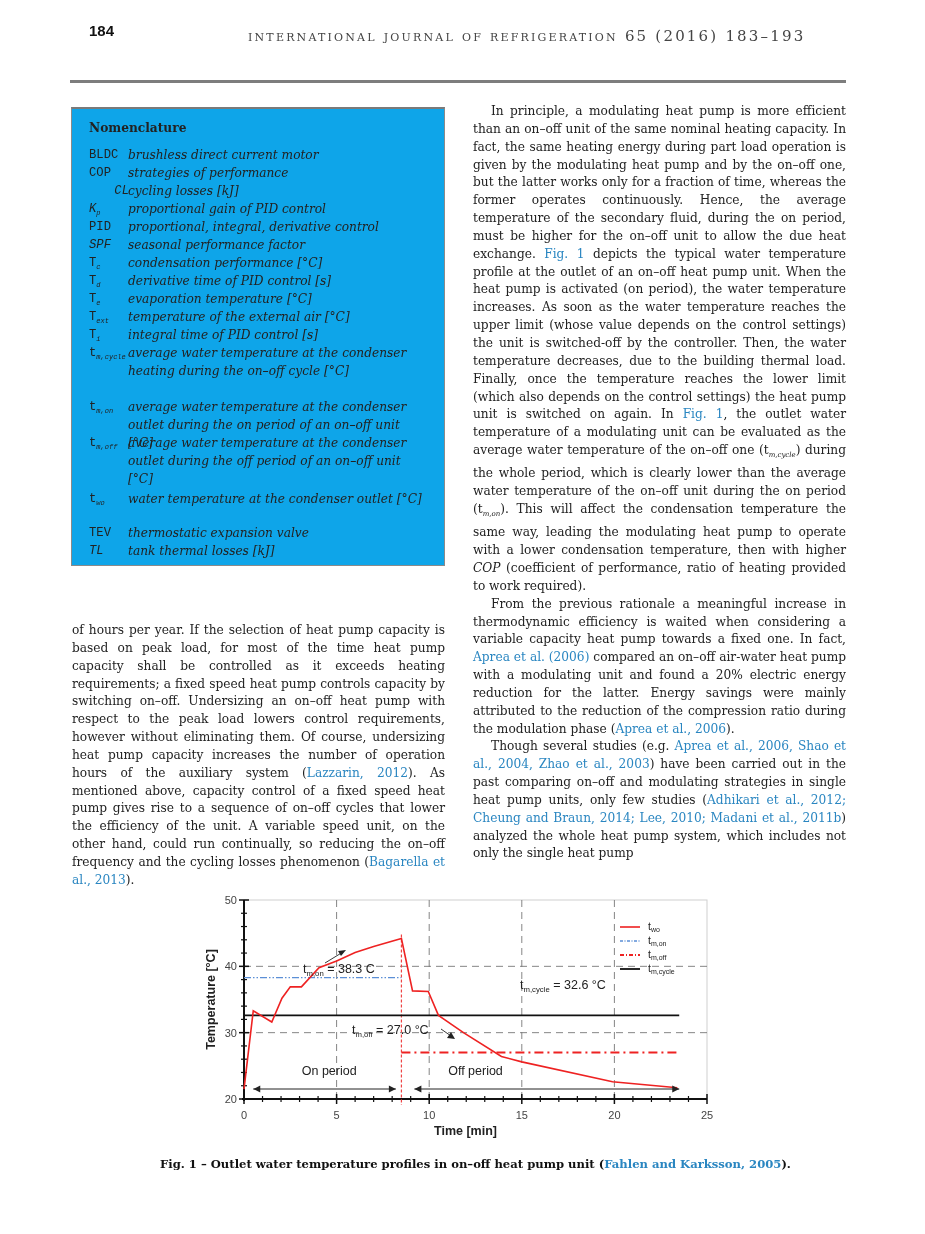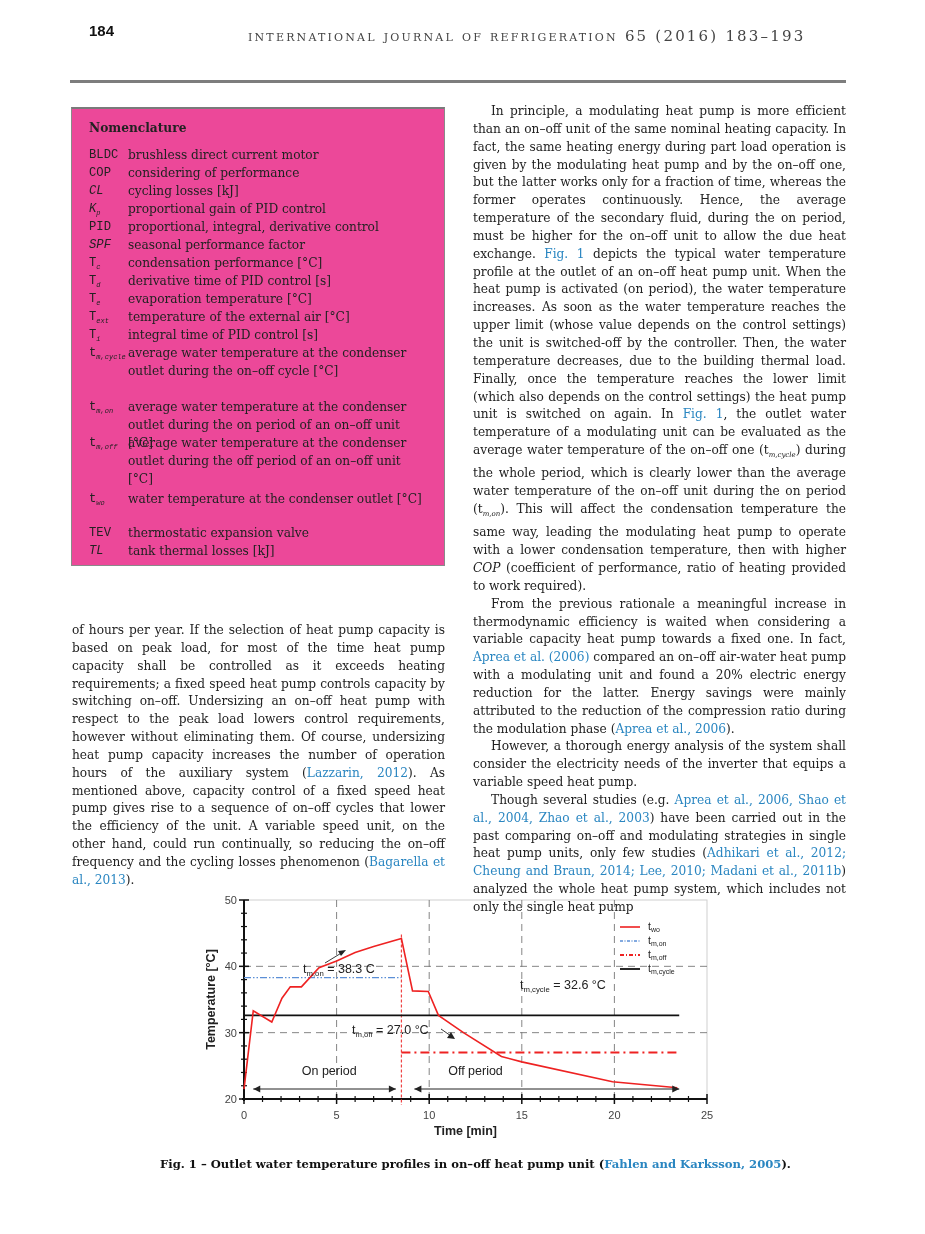--- a/index.html
+++ b/index.html
@@ -4,25 +4,25 @@
 <style>
   html, body { margin:0; padding:0; background:#fff; }
   body { width:925px; height:1234px; position:relative; overflow:hidden;
          font-family:"DejaVu Serif", serif; color:#222; }
   .page-num { position:absolute; left:89px; top:22px; font-family:"Liberation Sans", sans-serif;
               font-weight:bold; font-size:15px; color:#111; }
   .running-head { position:absolute; left:248px; top:27px; font-size:15px; letter-spacing:2.2px;
                   font-variant:small-caps; text-transform:lowercase; color:#444; }
   .head-rule { position:absolute; left:70px; top:80px; width:776px; height:3px; background:#7d7d7d; }
   .nomen { position:absolute; left:71px; top:107px; width:374px; height:459px;
-           background:#ec4899; border:1px solid #8a8a8a; border-top:2px solid #7a7a7a; box-sizing:border-box; }
+           background:#0ea5e9; border:1px solid #8a8a8a; border-top:2px solid #7a7a7a; box-sizing:border-box; }
   .nomen-title { position:absolute; left:17px; top:12px; font-size:12.2px; font-weight:bold; color:#222; }
   .nomen-row { position:absolute; left:17px; font-size:12.2px; line-height:17.8px; color:#222; }
   .nomen-row .sym { position:absolute; left:0; width:40px;font-family:Liberation Mono, monospace; }
-  .nomen-row .def { position:absolute; left:39px; width:300px; }
+  .nomen-row .def { position:absolute; left:39px; width:300px;font-style:italic; }
   .col { position:absolute; font-size:12.2px; line-height:17.85px; text-align:justify; color:#222; }
   .col p { margin:0; }
   .col p.ind { text-indent:18px; }
   .ref { color:#2a86c1; }
   sub { font-size:7px; font-style:italic; }
   .fig { position:absolute; left:195px; top:885px; width:525px; height:255px; }
   .caption { position:absolute; left:160px; top:1157px; font-size:11.6px; font-weight:bold; color:#111; }
   svg text { font-family:"Liberation Sans", sans-serif; }
 </style>
 </head>
@@ -34,24 +34,24 @@
 
 <div class="nomen">
   <div class="nomen-title">Nomenclature</div>
   <div id="nomen-rows">
       <div class="nomen-row" style="top: 38px;">
         <span class="sym">BLDC</span>
         <span class="def">brushless direct current motor</span>
       </div>
       <div class="nomen-row" style="top: 56px;">
         <span class="sym">COP</span>
-        <span class="def">considering of performance</span>
+        <span class="def">strategies of performance</span>
       </div>
       <div class="nomen-row" style="top: 74px;">
-        <span class="sym" style="font-style: italic;">CL</span>
+        <span class="sym" style="font-style: italic; text-align: right;">CL</span>
         <span class="def">cycling losses [kJ]</span>
       </div>
       <div class="nomen-row" style="top: 92px;">
         <span class="sym" style="font-style: italic;">K<sub>p</sub></span>
         <span class="def">proportional gain of PID control</span>
       </div>
       <div class="nomen-row" style="top: 110px;">
         <span class="sym">PID</span>
         <span class="def">proportional, integral, derivative control</span>
       </div>
@@ -74,21 +74,21 @@
       <div class="nomen-row" style="top: 200px;">
         <span class="sym">T<sub>ext</sub></span>
         <span class="def">temperature of the external air [°C]</span>
       </div>
       <div class="nomen-row" style="top: 218px;">
         <span class="sym">T<sub>i</sub></span>
         <span class="def">integral time of PID control [s]</span>
       </div>
       <div class="nomen-row" style="top: 236px;">
         <span class="sym">t<sub>m,cycle</sub></span>
-        <span class="def">average water temperature at the condenser outlet during the on–off cycle [°C]</span>
+        <span class="def">average water temperature at the condenser heating during the on–off cycle [°C]</span>
       </div>
       <div class="nomen-row" style="top: 290px;">
         <span class="sym">t<sub>m,on</sub></span>
         <span class="def">average water temperature at the condenser outlet during the on period of an on–off unit [°C]</span>
       </div>
       <div class="nomen-row" style="top: 326px;">
         <span class="sym">t<sub>m,off</sub></span>
         <span class="def">average water temperature at the condenser outlet during the off period of an on–off unit [°C]</span>
       </div>
       <div class="nomen-row" style="top: 382px;">
@@ -106,21 +106,20 @@
     </div>
 </div>
 
 <div class="col" style="left:72px; top:622px; width:373px;">
   <p><span>of hours per year. If the selection of heat pump capacity is based on peak load, for most of the time heat pump capacity shall be controlled as it exceeds heating requirements; a fixed speed heat pump controls capacity by switching on–off. Undersizing an on–off heat pump with respect to the peak load lowers control requirements, however without eliminating them. Of course, undersizing heat pump capacity increases the number of operation hours of the auxiliary system (</span><span class="ref">Lazzarin, 2012</span><span>). As mentioned above, capacity control of a fixed speed heat pump gives rise to a sequence of on–off cycles that lower the efficiency of the unit. A variable speed unit, on the other hand, could run continually, so reducing the on–off frequency and the cycling losses phenomenon (</span><span class="ref">Bagarella et al., 2013</span><span>).</span></p>
 </div>
 
 <div class="col" style="left:473px; top:103px; width:373px;">
   <p class="ind"><span>In principle, a modulating heat pump is more efficient than an on–off unit of the same nominal heating capacity. In fact, the same heating energy during part load operation is given by the modulating heat pump and by the on–off one, but the latter works only for a fraction of time, whereas the former operates continuously. Hence, the average temperature of the secondary fluid, during the on period, must be higher for the on–off unit to allow the due heat exchange. </span><span class="ref">Fig. 1</span><span> depicts the typical water temperature profile at the outlet of an on–off heat pump unit. When the heat pump is activated (on period), the water temperature increases. As soon as the water temperature reaches the upper limit (whose value depends on the control settings) the unit is switched-off by the controller. Then, the water temperature decreases, due to the building thermal load. Finally, once the temperature reaches the lower limit (which also depends on the control settings) the heat pump unit is switched on again. In </span><span class="ref">Fig. 1</span><span>, the outlet water temperature of a modulating unit can be evaluated as the average water temperature of the on–off one (t</span><sub>m,cycle</sub><span>) during the whole period, which is clearly lower than the average water temperature of the on–off unit during the on period (t</span><sub>m,on</sub><span>). This will affect the condensation temperature the same way, leading the modulating heat pump to operate with a lower condensation temperature, then with higher </span><i>COP</i><span> (coefficient of performance, ratio of heating provided to work required).</span></p>
   <p class="ind"><span>From the previous rationale a meaningful increase in thermodynamic efficiency is waited when considering a variable capacity heat pump towards a fixed one. In fact, </span><span class="ref">Aprea et al. (2006)</span><span> compared an on–off air-water heat pump with a modulating unit and found a 20% electric energy reduction for the latter. Energy savings were mainly attributed to the reduction of the compression ratio during the modulation phase (</span><span class="ref">Aprea et al., 2006</span><span>).</span></p>
-  <p class="ind">However, a thorough energy analysis of the system shall consider the electricity needs of the inverter that equips a variable speed heat pump.</p>
   <p class="ind"><span>Though several studies (e.g. </span><span class="ref">Aprea et al., 2006, Shao et al., 2004, Zhao et al., 2003</span><span>) have been carried out in the past comparing on–off and modulating strategies in single heat pump units, only few studies (</span><span class="ref">Adhikari et al., 2012; Cheung and Braun, 2014; Lee, 2010; Madani et al., 2011b</span><span>) analyzed the whole heat pump system, which includes not only the single heat pump</span></p>
 </div>
 
 <div class="fig">
   <svg id="chart" width="525" height="255" viewBox="0 0 525 255">
       <rect x="49" y="15" width="463" height="199" fill="none" stroke="#cfcfcf" stroke-width="1"></rect>
       <line x1="141.60000000000002" y1="15" x2="141.60000000000002" y2="214" stroke="#777" stroke-dasharray="7 5" stroke-width="0.9"></line>
       <line x1="234.20000000000002" y1="15" x2="234.20000000000002" y2="214" stroke="#777" stroke-dasharray="7 5" stroke-width="0.9"></line>
       <line x1="326.8" y1="15" x2="326.8" y2="214" stroke="#777" stroke-dasharray="7 5" stroke-width="0.9"></line>
       <line x1="419.40000000000003" y1="15" x2="419.40000000000003" y2="214" stroke="#777" stroke-dasharray="7 5" stroke-width="0.9"></line>

